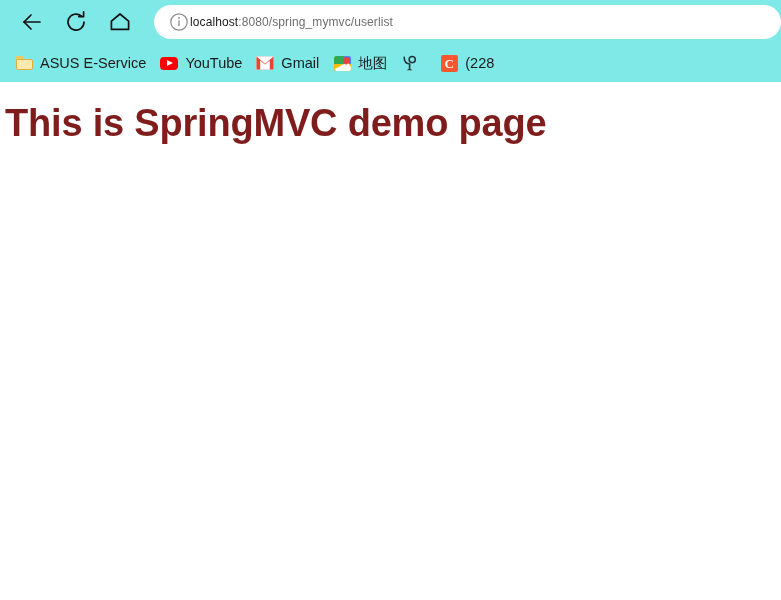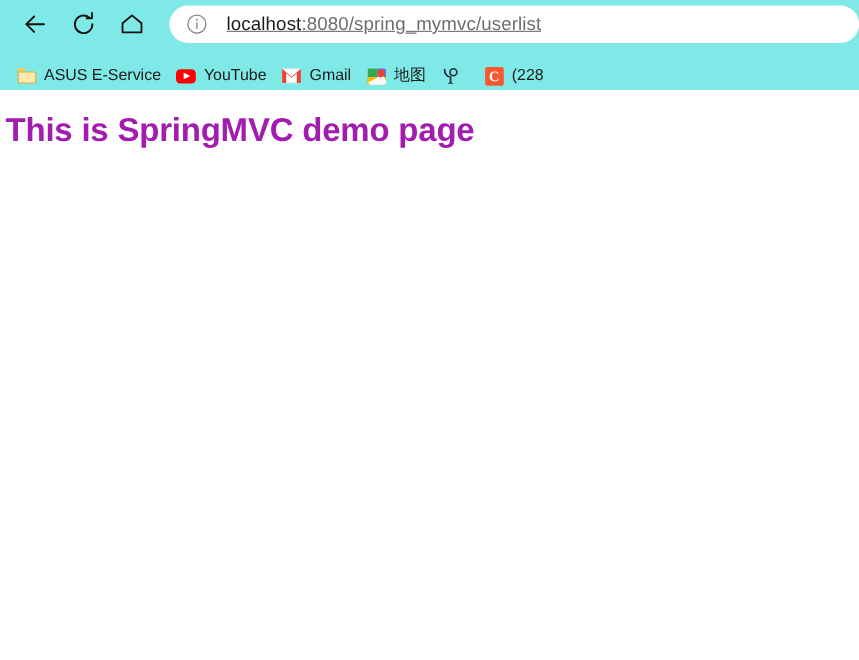--- a/index.html
+++ b/index.html
@@ -58,38 +58,36 @@
   }
   .info-icon {
     width: 22px;
     height: 22px;
     flex: 0 0 auto;
     display: flex;
     align-items: center;
     justify-content: center;
   }
   .omnibox-url {
-    margin-left: 16px;
-    font-size: 17px;
+    font-size: 12px;
     color: #6e6e6e;
     white-space: nowrap;
     overflow: hidden;
     letter-spacing: 0.1px;
     font-family: "Liberation Sans", "DejaVu Sans", sans-serif;
-    text-decoration: underline;
   }
   .omnibox-url .host {
     color: #1a1a1a;
   }
 
   
   .bookmarks-bar {
     height: 38px;
     display: flex;
-    align-items: flex-end;
+    align-items: center;
     padding-left: 8px;
     box-sizing: border-box;
     overflow: hidden;
     white-space: nowrap;
   }
   .bookmark {
     display: flex;
     align-items: center;
     height: 26px;
     padding: 0 7px;
@@ -158,23 +156,23 @@
   .page {
     background: #ffffff;
     width: 781px;
     height: 518px;
     position: relative;
     box-sizing: border-box;
   }
   .page-title {
     margin: 0;
     padding: 20px 0 0 5px;
-    font-size: 30px;
+    font-size: 38px;
     font-weight: bold;
-    color: #a21caf;
+    color: #7f1d1d;
     letter-spacing: -0.2px;
     font-family: "Liberation Sans", "DejaVu Sans", sans-serif;
   }
   .user-list {
     margin: 0;
     padding: 28px 0 0 24px;
     font-size: 17px;
     line-height: 26px;
     color: #000000;
     font-family: "Liberation Sans", "DejaVu Sans", sans-serif;

